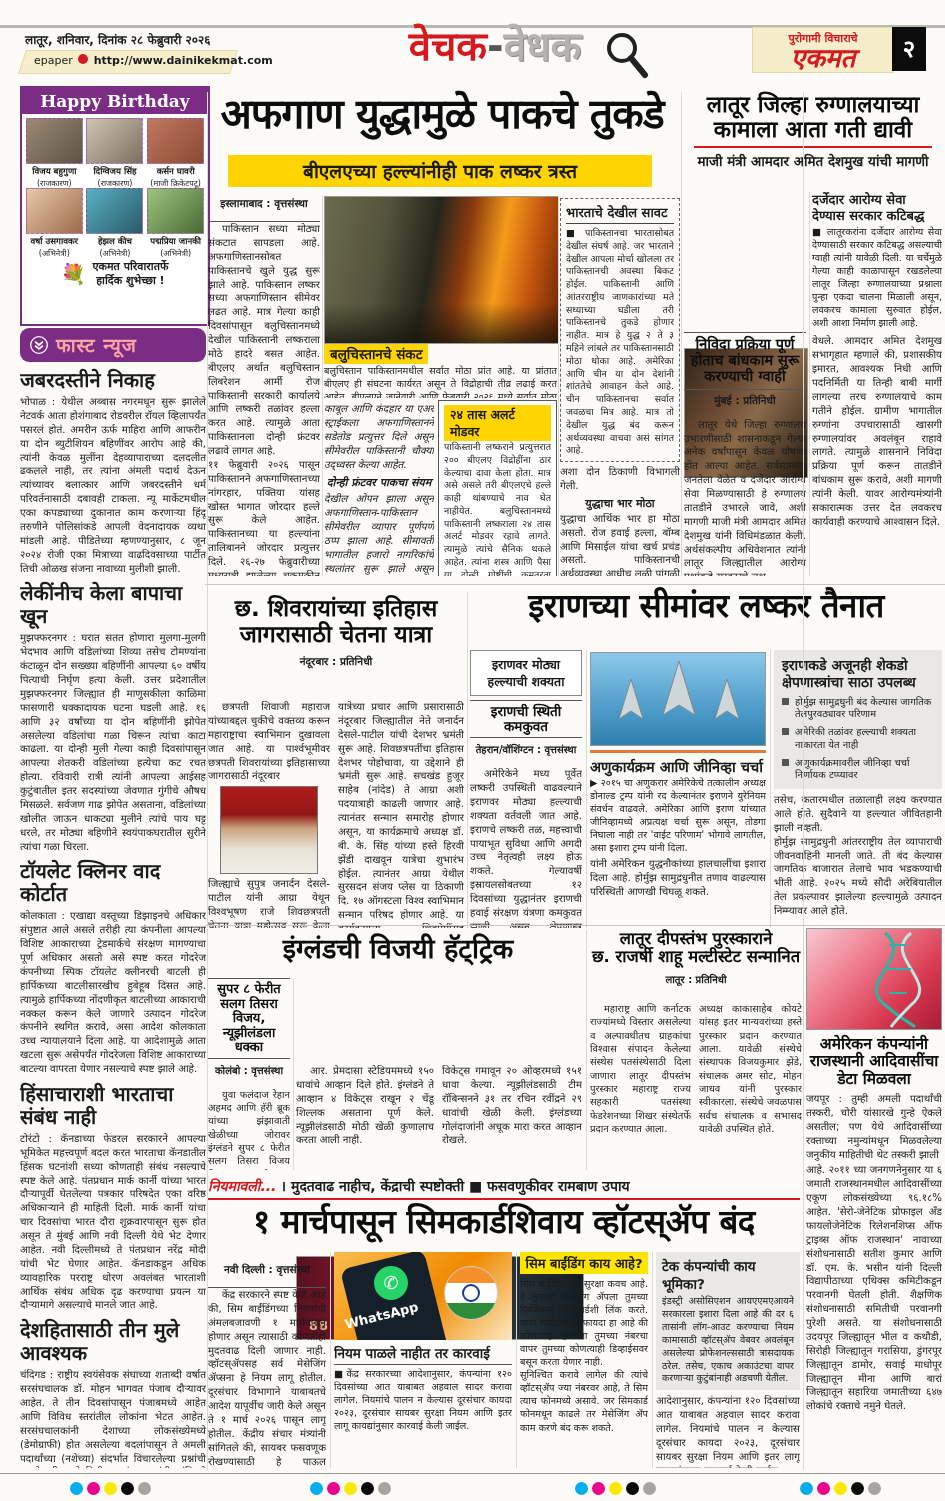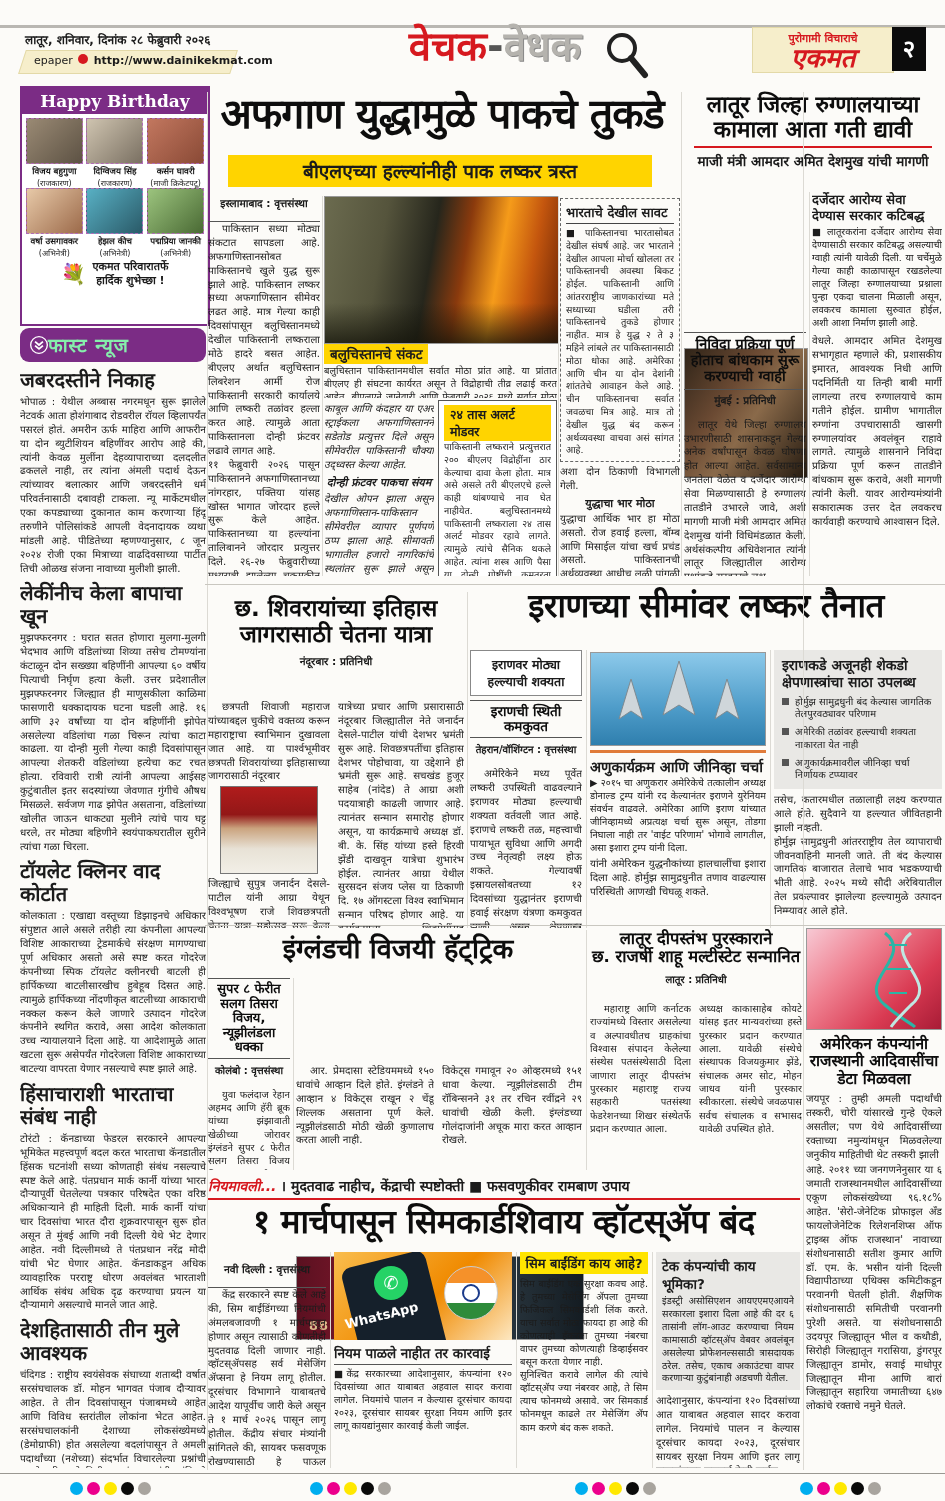--- a/index.html
+++ b/index.html
@@ -96,21 +96,21 @@
     <div style="display:flex;align-items:center;justify-content:center;gap:6px;margin-top:2px;">
       <span style="font-size:20px;">💐</span>
       <span style="font-size:11px;font-weight:bold;text-align:center;line-height:1.25;">
         <span>एकमत परिवारातर्फे</span><br>
         <span>हार्दिक शुभेच्छा !</span>
       </span>
     </div>
   </div>
 
   <div class="abs" style="left:20px;top:328px;width:186px;height:1140px;overflow:hidden;">
-    <div style="background:#7b2c85;border-radius:9px;color:#86efac;display:flex;align-items:center;padding:4px 10px;">
+    <div style="background:#7b2c85;border-radius:9px;color:#fca5a5;display:flex;align-items:center;gap:8px;padding:4px 10px;">
       <svg width="18" height="18" viewBox="0 0 16 16">
         <circle cx="8" cy="8" r="7.4" fill="none" stroke="#fff" stroke-width="1.2"></circle>
         <polyline points="4.5,5 8,8 11.5,5" fill="none" stroke="#fff" stroke-width="1.6"></polyline>
         <polyline points="4.5,8.5 8,11.5 11.5,8.5" fill="none" stroke="#fff" stroke-width="1.6"></polyline>
       </svg>
       <span style="font-size:19px;font-weight:800;letter-spacing:1px;">फास्ट न्यूज</span>
     </div>
     <div>
       <div class="fn-item-title">जबरदस्तीने निकाह</div>
       <div class="body noind">भोपाळ : येथील अब्बास नगरमधून सुरू झालेले नेटवर्क आता होशंगाबाद रोडवरील रॉयल व्हिलापर्यंत पसरलं होतं. अमरीन ऊर्फ माहिरा आणि आफरीन या दोन ब्युटीशियन बहिणींवर आरोप आहे की, त्यांनी केवळ मुलींना देहव्यापाराच्या दलदलीत ढकलले नाही, तर त्यांना अंमली पदार्थ देऊन त्यांच्यावर बलात्कार आणि जबरदस्तीने धर्म परिवर्तनासाठी दबावही टाकला. न्यू मार्केटमधील एका कपड्याच्या दुकानात काम करणाऱ्या हिंदू तरुणीने पोलिसांकडे आपली वेदनादायक व्यथा मांडली आहे. पीडितेच्या म्हणण्यानुसार, ८ जून २०२४ रोजी एका मित्राच्या वाढदिवसाच्या पार्टीत तिची ओळख संजना नावाच्या मुलीशी झाली.</div>

